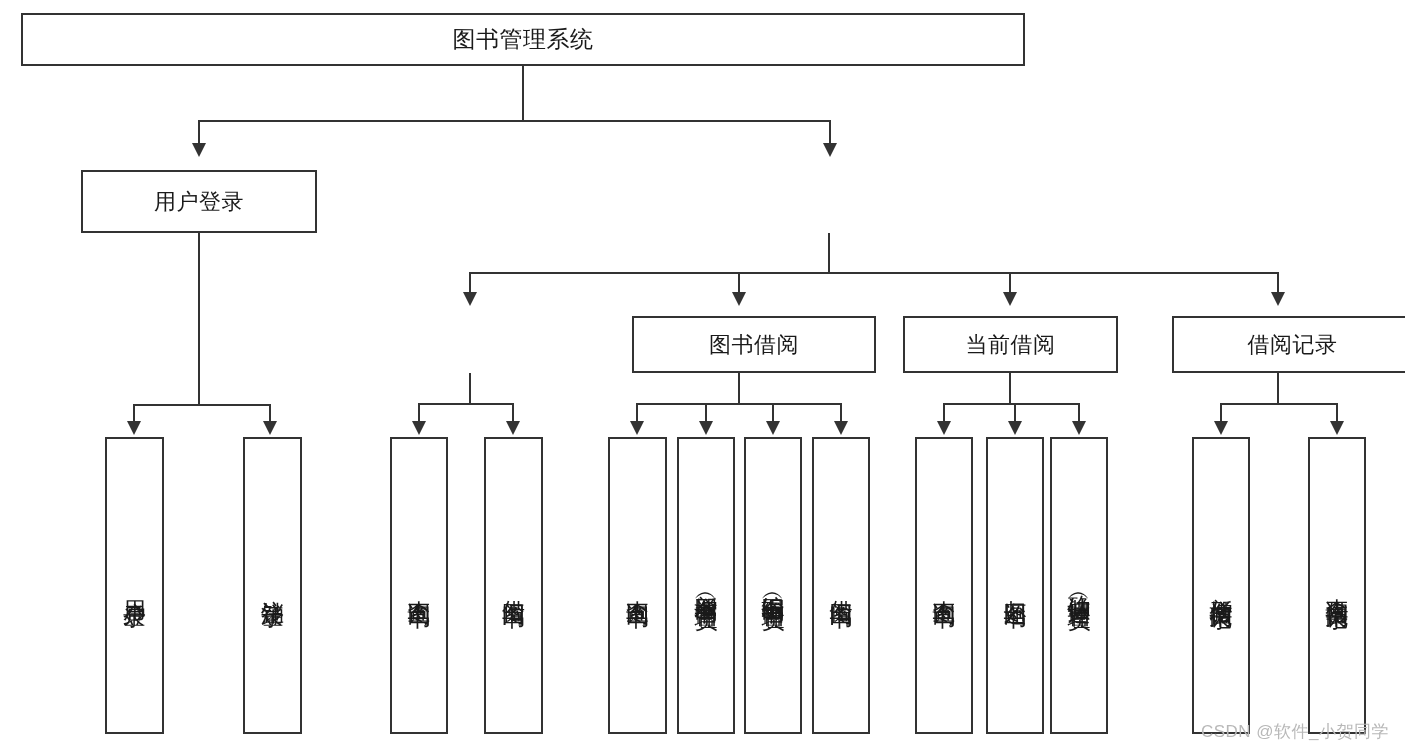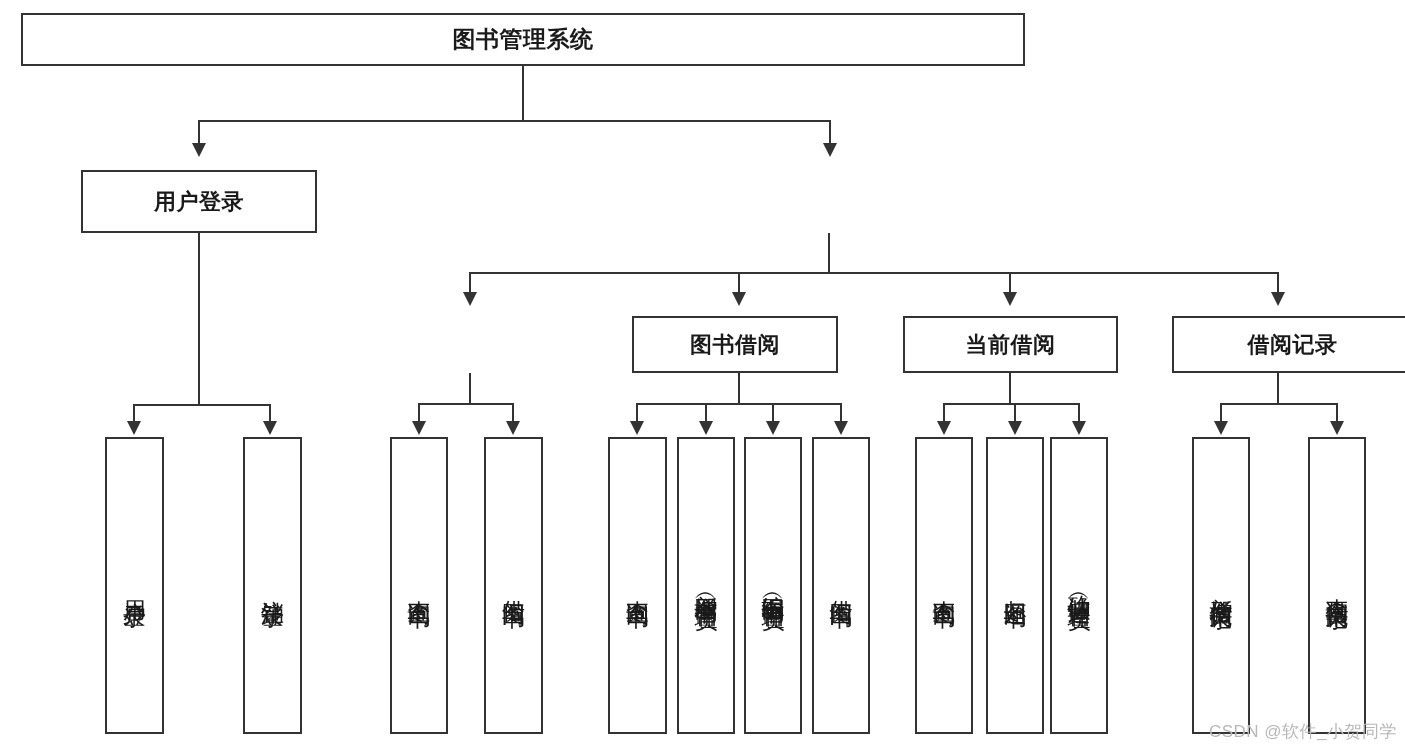--- a/index.html
+++ b/index.html
@@ -30,21 +30,20 @@
   .node .lbl {
     display: block;
     text-align: center;
     line-height: 1.18;
     letter-spacing: 0.5px;
   }
   
   .node.h .lbl {
     font-size: 22px;
     white-space: nowrap;
-    font-weight: bold;
   }
   .node.root .lbl { font-size: 23px; }
   
   .node.v {
     align-items: center;
     justify-content: center;
     padding: 4px 0;
   }
   .node.v .lbl {
     writing-mode: vertical-rl;
@@ -68,21 +67,21 @@
   .arrow {
     position: absolute;
     width: 0;
     height: 0;
     border-left: 7px solid transparent;
     border-right: 7px solid transparent;
     border-top: 14px solid #333333;
   }
   .watermark {
     position: absolute;
-    right: 8px;
+    right: 16px;
     bottom: 4px;
     font-size: 17px;
     color: #b8b8b8;
     white-space: nowrap;
     letter-spacing: 0.5px;
   }
 </style>
 </head>
 <body>
 
@@ -115,21 +114,21 @@
   <div class="hline" style="left:469px; top:272px; width:810px; height:2px;"></div>
   <div class="vline" style="left:469px; top:272px; width:2px; height:22px;"></div>
   <div class="arrow" style="left:463px; top:292px;"></div>
   <div class="vline" style="left:738px; top:272px; width:2px; height:22px;"></div>
   <div class="arrow" style="left:732px; top:292px;"></div>
   <div class="vline" style="left:1009px; top:272px; width:2px; height:22px;"></div>
   <div class="arrow" style="left:1003px; top:292px;"></div>
   <div class="vline" style="left:1277px; top:272px; width:2px; height:22px;"></div>
   <div class="arrow" style="left:1271px; top:292px;"></div>
 
-  <div class="node h" style="left:632px; top:316px; width:206px; height:57px;">
+  <div class="node h" style="left:632px; top:316px; width:244px; height:57px;">
     <span class="lbl">图书借阅</span>
   </div>
   <div class="node h" style="left:903px; top:316px; width:215px; height:57px;">
     <span class="lbl">当前借阅</span>
   </div>
   <div class="node h" style="left:1172px; top:316px; width:241px; height:57px;">
     <span class="lbl">借阅记录</span>
   </div>
 
   <div class="vline" style="left:469px; top:373px; width:2px; height:31px;"></div>

